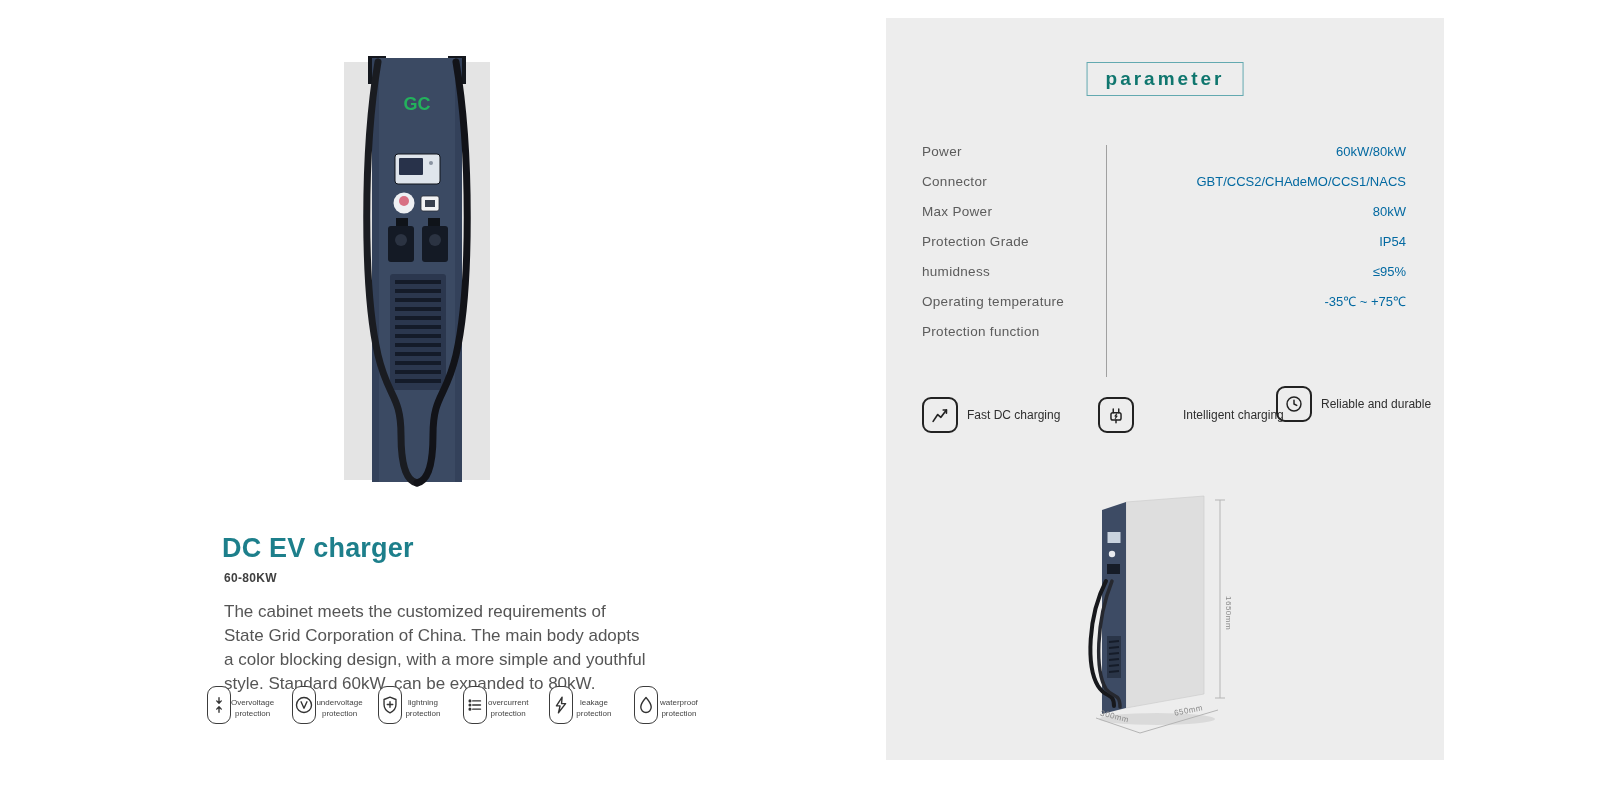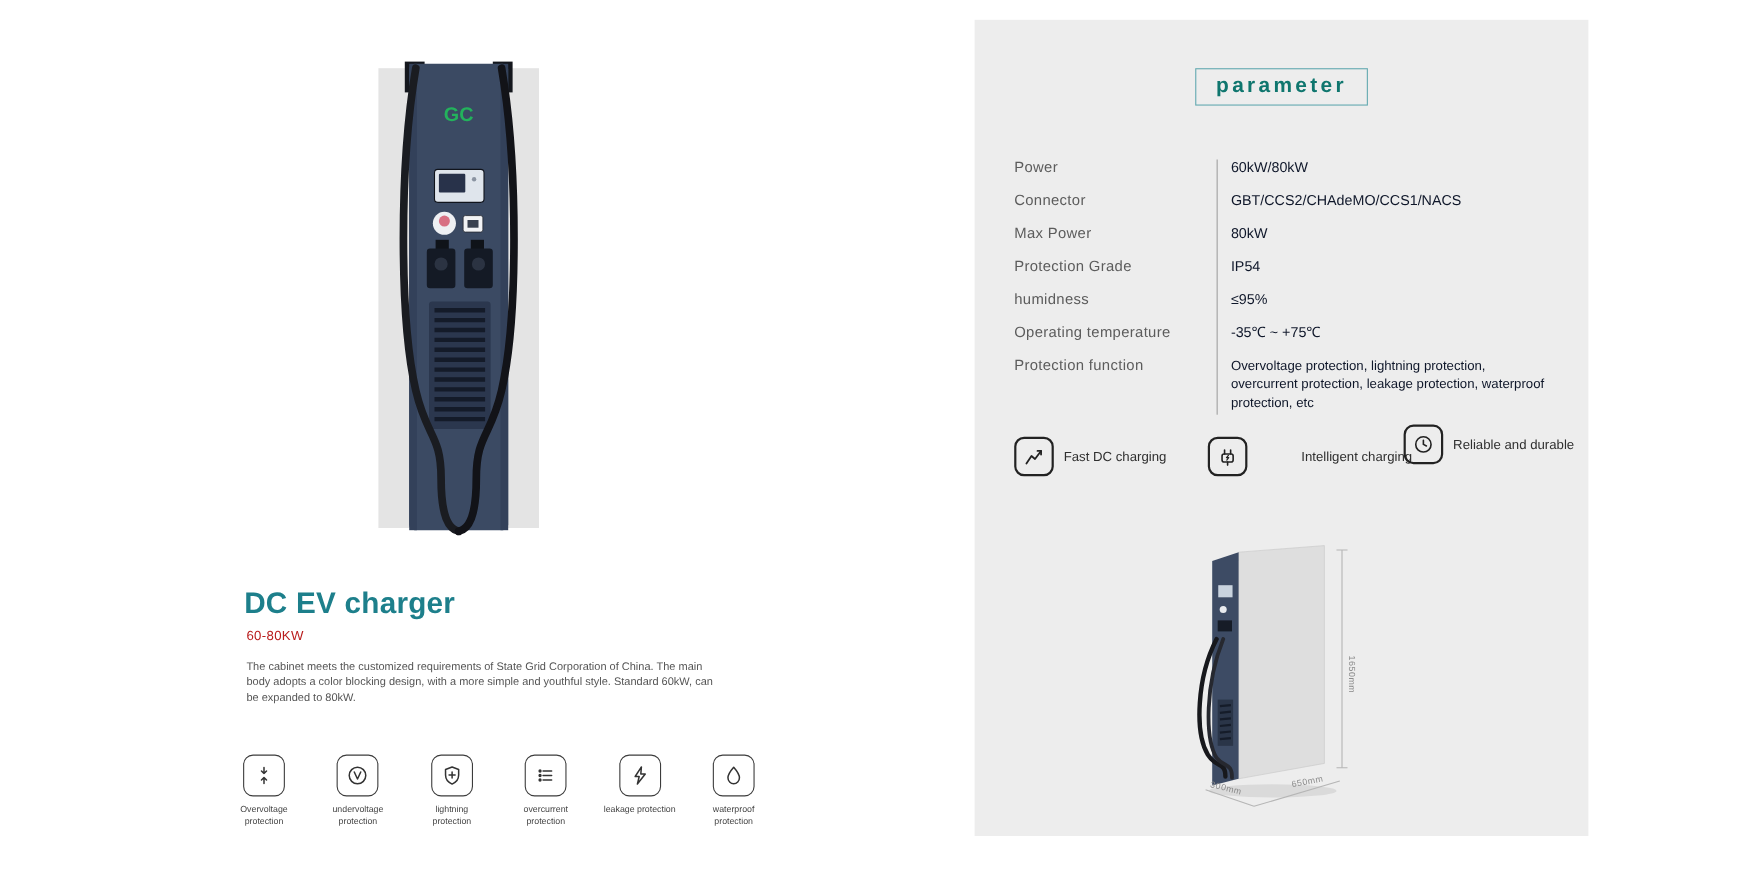--- a/index.html
+++ b/index.html
@@ -9,38 +9,38 @@
     font-family:"Liberation Sans", sans-serif;
     position:relative;
     overflow:hidden;
     color:#444;
   }
   .page { position:absolute; inset:0; }
 
   
   .charger-hero { position:absolute; left:338px; top:50px; width:158px; height:440px; }
   .product-title { position:absolute; left:222px; top:533px; font-size:27px; font-weight:600; color:#1d7f8b; letter-spacing:.2px; }
-  .product-subtitle { position:absolute; left:224px; top:571px; font-size:12px; font-weight:400; color:#b91c1c; letter-spacing:.3px; }
-  .product-desc { position:absolute; left:224px; top:600px; width:426px; font-size:10px; line-height:1.42; color:#555; }
+  .product-subtitle { position:absolute; left:224px; top:571px; font-size:12px; font-weight:700; color:#404040; letter-spacing:.3px; }
+  .product-desc { position:absolute; left:224px; top:600px; width:426px; font-size:17px; line-height:1.42; color:#555; }
   .features { position:absolute; left:207px; top:686px; display:flex; }
-  .feature { width:66px; margin-right:19.4px; display:flex; flex-direction:column; align-items:center; }
+  .feature { width:66px; margin-right:19.4px; display:flex; flex-direction:row; align-items:center; }
   .fbox { width:38px; height:38px; border:1.6px solid #3c3c3c; border-radius:9px; display:flex; align-items:center; justify-content:center; background:#fff; }
   .flabel { margin-top:7px; font-size:8px; color:#444; text-align:center; line-height:1.35; }
 
   
   .right-panel { position:absolute; left:886px; top:18px; width:558px; height:742px; background:#ededed; }
   .param-box {
     position:absolute; top:44px; left:50%; transform:translateX(-50%);
     border:1px solid #63a9b0; color:#0f766e; font-size:19px; letter-spacing:3px;
     padding:5px 18px; background:transparent;font-weight:bold;
   }
   .specs { position:absolute; left:36px; top:124px; width:500px; }
   .spec-row { display:flex; align-items:flex-start; margin-bottom:10px; }
   .spec-label { width:184px; font-size:13.5px; line-height:20px; color:#5c5c5c; letter-spacing:.3px; }
-  .spec-value { width:300px; padding-left:13px; font-size:13px; line-height:20px; color:#0f172a; }
+  .spec-value { width:300px; padding-left:13px; font-size:13px; line-height:20px; color:#0369a1;text-align:right; }
   .spec-row:last-child .spec-value { font-size:12px; line-height:17px; padding-top:2px; }
   .spec-divider { position:absolute; left:220px; top:127px; width:1px; height:232px; background:#a0a0a0; }
 
   .highlight { position:absolute; display:flex; align-items:center; }
   .highlight.h1 { left:36px;  top:379px;align-items:center; }
   .highlight.h2 { left:212px; top:379px;gap:40px; }
   .highlight.h3 { left:390px; top:368px; }
   .hbox { width:36px; height:36px; border:2px solid #222; border-radius:9px; display:flex; align-items:center; justify-content:center; flex:0 0 auto; }
   .hlabel { margin-left:9px; font-size:12px; color:#2f2f2f; }
 
@@ -194,21 +194,20 @@
       <div class="spec-row">
         <div class="spec-label">humidness</div>
         <div class="spec-value">≤95%</div>
       </div>
       <div class="spec-row">
         <div class="spec-label">Operating temperature</div>
         <div class="spec-value">-35℃ ~ +75℃</div>
       </div>
       <div class="spec-row">
         <div class="spec-label">Protection function</div>
-        <div class="spec-value">Overvoltage protection, lightning protection, overcurrent protection, leakage protection, waterproof protection, etc</div>
       </div>
     </div>
     <div class="spec-divider"></div>
 
     <div class="highlight h1">
       <span class="hbox">
         <svg viewBox="0 0 24 24" width="22" height="22" fill="none" stroke="#222" stroke-width="1.8" stroke-linecap="round" stroke-linejoin="round">
           <path d="M4.5 19 L9.5 11.5 L13 14.5 L19 6.5"></path>
           <path d="M15.5 6.5 H19 V10"></path>
         </svg>

